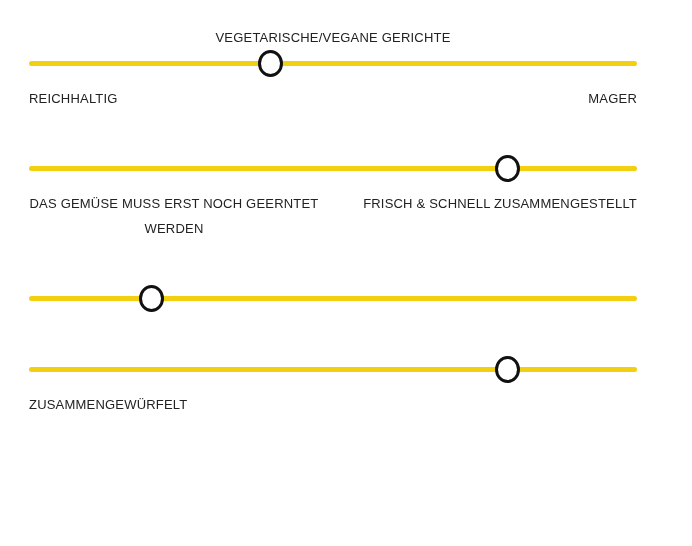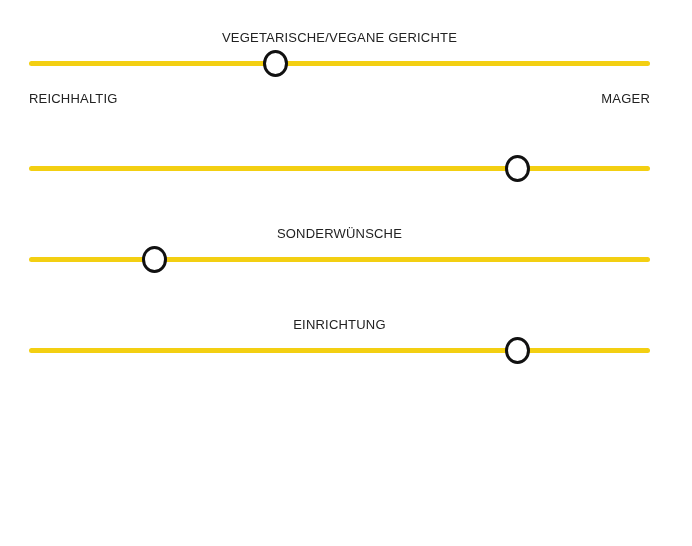--- a/index.html
+++ b/index.html
@@ -5,21 +5,21 @@
   html, body {
     margin: 0;
     padding: 0;
     background: #ffffff;
     font-family: "Liberation Sans", sans-serif;
   }
   .page {
     width: 692px;
     height: 546px;
     box-sizing: border-box;
-    padding: 30px 42px 0 29px;
+    padding: 30px 55px 0 29px;
     background: #ffffff;
     overflow: hidden;
   }
   .slider-group {
     margin-bottom: 44px;
   }
   .slider-title {
     text-align: center;
     font-size: 13px;
     line-height: 16px;
@@ -86,33 +86,36 @@
       <div class="label-left">REICHHALTIG</div>
       <div class="label-right">MAGER</div>
     </div>
   </div>
 
   <div class="slider-group">
     <div class="track-row">
       <div class="track-line"></div>
       <div class="handle" style="left: calc(78.7% - 12.5px);"></div>
     </div>
+    <div class="labels-row">
+      <div class="label-left">DAS GEMÜSE MUSS ERST NOCH GEERNTET WERDEN</div>
+      <div class="label-right">FRISCH &amp; SCHNELL ZUSAMMENGESTELLT</div>
+    </div>
   </div>
 
   <div class="slider-group">
-    <div class="slider-title">SONDERWÜNSCHE</div>
     <div class="track-row">
       <div class="track-line"></div>
       <div class="handle" style="left: calc(20.2% - 12.5px);"></div>
     </div>
   </div>
 
   <div class="slider-group">
-    <div class="slider-title">EINRICHTUNG</div>
     <div class="track-row">
       <div class="track-line"></div>
       <div class="handle" style="left: calc(78.7% - 12.5px);"></div>
     </div>
     <div class="labels-row">
+      <div class="label-left">ZUSAMMENGEWÜRFELT</div>
     </div>
   </div>
 
 </div>
 
 </body></html>

